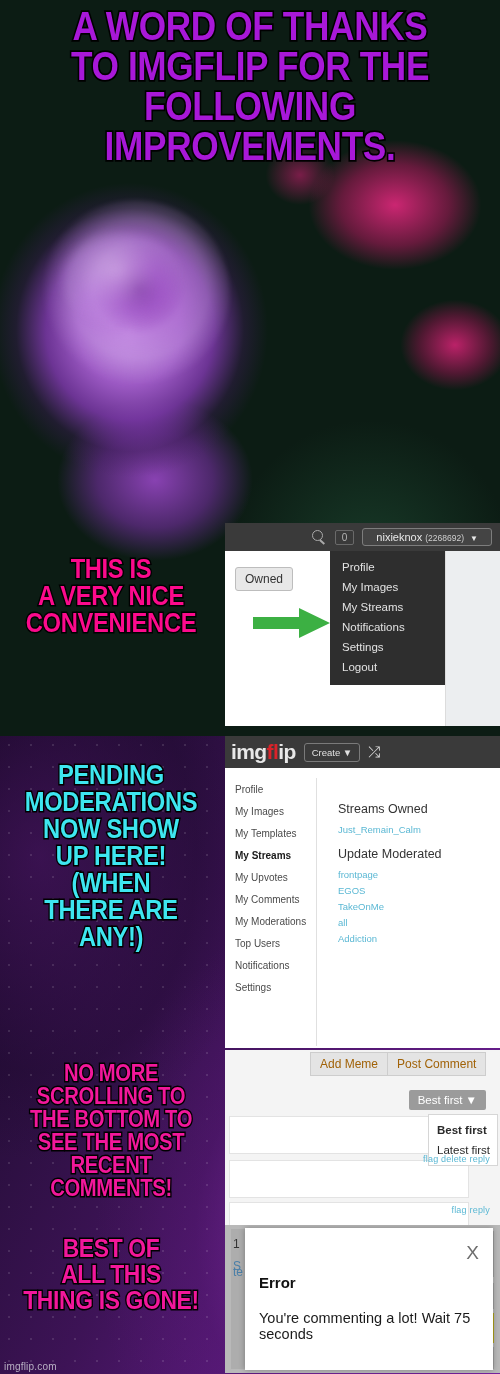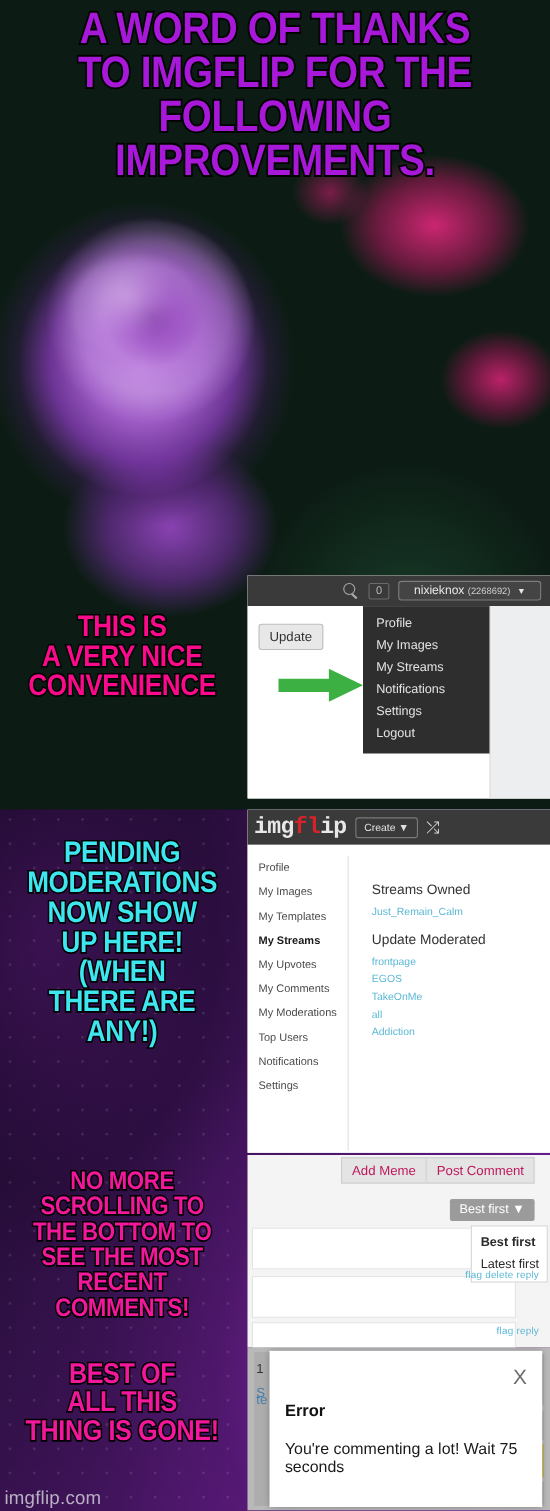--- a/index.html
+++ b/index.html
@@ -99,21 +99,21 @@
 
   #cap-top    { left:0; top:6px;   width:500px; font-size:40px; }
   #cap-nice   { left:0; top:556px; width:222px; font-size:27px; }
   #cap-pend   { left:0; top:762px; width:222px; font-size:27px; }
   #cap-scroll { left:0; top:1062px;width:222px; font-size:23px; }
   #cap-best   { left:0; top:1235px;width:222px; font-size:26px; }
 
   
   .watermark {
     position: absolute; left: 4px; bottom: 2px;
-    font-size: 17px; color: #b9b0c4;
+    font-size: 10px; color: #b9b0c4;
     font-family: "Liberation Sans", sans-serif;
     z-index: 20; letter-spacing: .2px;
   }
 
   
   .panel { position: absolute; overflow: hidden; z-index: 8;
            font-family: "Liberation Sans", sans-serif; }
 
   
   #panel1 { left: 225px; top: 523px; width: 275px; height: 203px; background: #fff; }
@@ -161,21 +161,21 @@
   .p1-arrow {
     position:absolute; left:28px; top:56px; width:78px; height:32px; z-index:4;
   }
 
   
   #panel2 { left: 225px; top: 736px; width: 275px; height: 312px; background: #fff; }
   .p2-nav {
     position:absolute; left:0; top:0; width:275px; height:32px;
     background:#3a3a3a; display:flex; align-items:center; padding-left:6px; gap:8px;
   }
-  .p2-logo { font-size:21px; font-weight:bold; letter-spacing:-.6px;font-family:Liberation Mono, monospace; }
+  .p2-logo { font-size:21px; font-weight:bold; letter-spacing:-.6px; }
   .p2-logo .img { color:#e8e8e8; }
   .p2-logo .fl  { color:#d8232a; }
   .p2-logo .ip  { color:#e8e8e8; }
   .p2-create {
     border:1px solid #7a7a7a; color:#e0e0e0; font-size:9.5px;
     padding:3px 7px; border-radius:3px;
   }
   .p2-shuffle { color:#d8d8d8; font-size:15px; }
   .p2-body { position:absolute; left:0; top:32px; width:275px; height:280px; background:#fff; }
   .p2-side {
@@ -185,21 +185,21 @@
   .p2-side-item { font-size:10px; color:#4a4a4a; padding:5.5px 0 5.5px 10px; }
   .p2-side-item.active { font-weight:bold; color:#1a1a1a; }
   .p2-main { position:absolute; left:113px; top:12px; width:175px;margin-top:20px; }
   .p2-h { font-size:12.5px; color:#333; margin:2px 0 5px 0; }
   .p2-link { font-size:9.5px; color:#5bb8d4; padding:2.5px 0; }
 
   
   #panel3 { left: 225px; top: 1050px; width: 275px; height: 175px; background:#f4f4f4; }
   .p3-tabs { position:absolute; left:85px; top:2px; display:flex; }
   .p3-tab {
-    background:#e4e4e4; border:1px solid #cdcdcd; font-size:12px; color:#be185d;
+    background:#e4e4e4; border:1px solid #cdcdcd; font-size:12px; color:#a16207;
     padding:4px 9px;
     text-align:right;
   }
   .p3-tab + .p3-tab { border-left:none; }
   .p3-sortbtn {
     position:absolute; right:14px; top:40px;
     background:#9b9b9b; color:#fff; font-size:11.5px; padding:4px 9px;
     border-radius:2px;
   }
   .p3-drop {
@@ -284,21 +284,21 @@
       <span class="p1-search"></span>
       <span class="p1-count">0</span>
       <span class="p1-user">
         <span>nixieknox</span>
         <span class="uid">(2268692)</span>
         <span class="carat">▼</span>
       </span>
     </div>
     <div class="p1-body">
       <div class="p1-greyright"></div>
-      <div class="p1-update">Update</div>
+      <div class="p1-update">Owned</div>
       <svg class="p1-arrow" viewBox="0 0 78 32">
         <polygon points="0,10 46,10 46,1 77,16 46,31 46,22 0,22" fill="#3cb043"></polygon>
       </svg>
       <div class="p1-menu">
         <div class="p1-menu-item">Profile</div>
         <div class="p1-menu-item">My Images</div>
         <div class="p1-menu-item">My Streams</div>
         <div class="p1-menu-item">Notifications</div>
         <div class="p1-menu-item">Settings</div>
         <div class="p1-menu-item">Logout</div>

